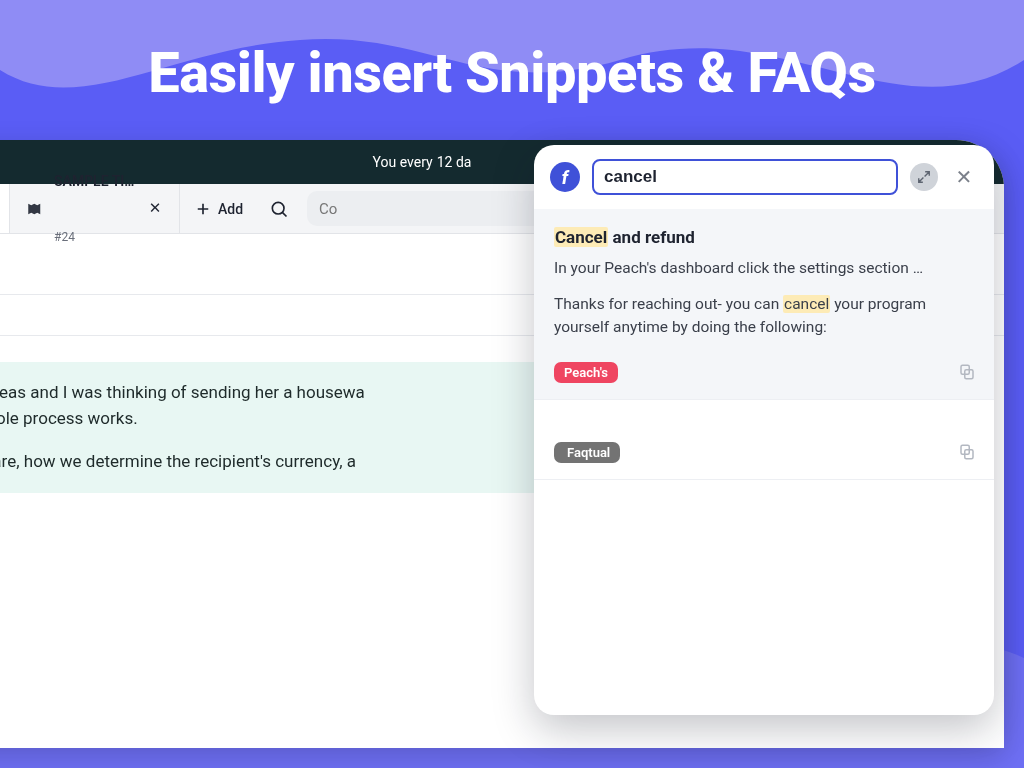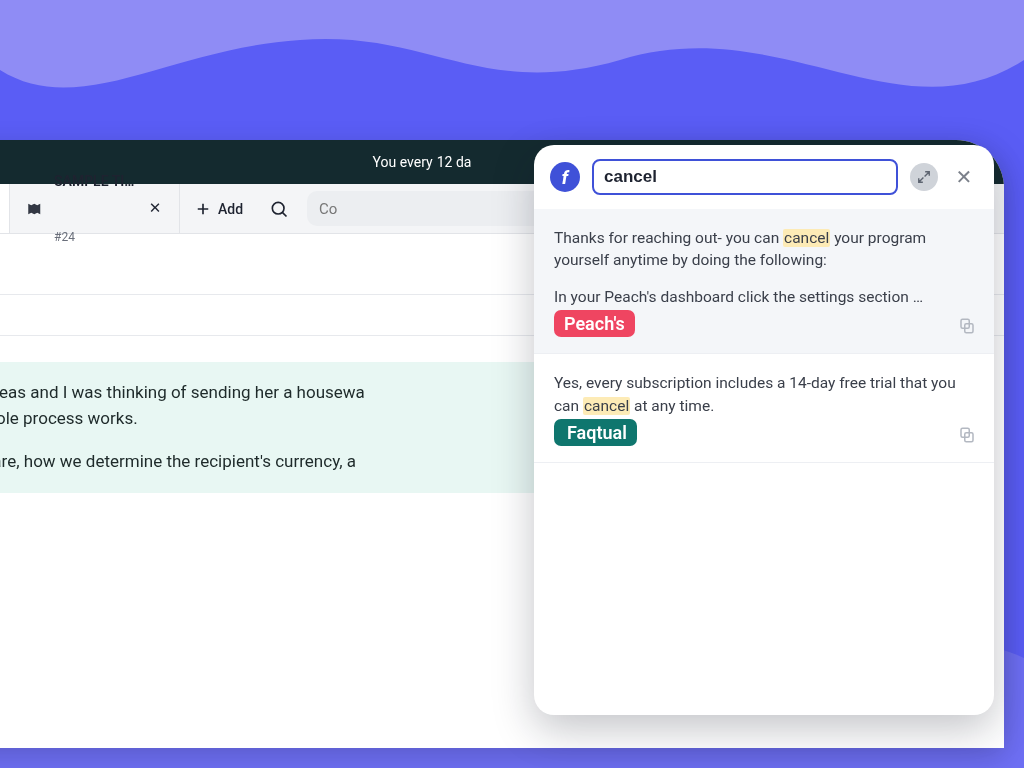--- a/index.html
+++ b/index.html
@@ -228,46 +228,47 @@
     font-size: 15.5px;
     line-height: 1.45;
     color:#3a3f4a;
   }
   .result .body p + p { margin-top: 14px; }
   .hl { background:#fdebb6; border-radius:2px; padding: 0 1px;}
   .chip {
     display:inline-block;
     padding: 3px 10px;
     border-radius: 7px;
-    font-size: 18px;
+    font-size: 13px;
     font-weight: 600;
     color:#fff;
-    margin-top: 2px;
+    margin-top: 24px;
   }
   .chip.red { background:#ef4561;}
-  .chip.purple { background:#0f766e;padding-left:13px;}
+  .chip.purple { background:#737373;padding-left:13px;}
   .copy-icn {
     position:absolute;
     right: 18px;
     bottom: 14px;
     color:#b3b8c1;
   }
 
   
   svg.i { width:18px; height:18px; }
   svg.i-sm { width:14px; height:14px; }
   svg.i-lg{ width:20px;height:20px;}
 </style>
 </head>
 <body>
 
 <div class="stage">
   <div class="wave1"></div>
   <div class="wave2"></div>
 
+  <div class="headline">Easily insert Snippets &amp; FAQs</div>
 
   <div class="app">
     <div class="banner">
       <span>You every </span>
       <span class="days">12 da</span>
     </div>
 
     <div class="tabbar">
       <div class="tab active">
         
@@ -328,41 +329,39 @@
       <div class="round-icon">
         <svg class="i-sm" viewBox="0 0 24 24" fill="none" stroke="#5d6470" stroke-width="2.4">
             <path d="M8 3H3v5M16 21h5v-5M3 8l6 6M21 16l-6-6" opacity=".0"></path>
             <path d="M14 3h7v7M10 21H3v-7M21 3l-8 8M3 21l8-8"></path>
           </svg>
       </div>
       <div class="close-x">✕</div>
     </div>
 
     <div class="result active">
+      <h3>
+        <span class="hl">Cancel</span><span> and refund</span>
+      </h3>
       <div class="body">
+        <p>In your Peach's dashboard click the settings section …</p>
         <p>
           <span>Thanks for reaching out- you can </span><span class="hl">cancel</span><span> your program yourself anytime by doing the following:</span>
         </p>
-        <p>In your Peach's dashboard click the settings section …</p>
       </div>
       <span class="chip red">Peach's</span>
       <span class="copy-icn">
         <svg class="i" viewBox="0 0 24 24" fill="none" stroke="#b3b8c1" stroke-width="2">
             <rect x="9" y="9" width="11" height="12" rx="2"></rect>
             <rect x="4" y="3" width="11" height="12" rx="2"></rect>
           </svg>
       </span>
     </div>
 
     <div class="result">
-      <div class="body">
-        <p>
-          <span>Yes, every subscription includes a 14-day free trial that you can </span><span class="hl">cancel</span><span> at any time.</span>
-        </p>
-      </div>
       <span class="chip purple">Faqtual</span>
       <span class="copy-icn">
         <svg class="i" viewBox="0 0 24 24" fill="none" stroke="#b3b8c1" stroke-width="2">
             <rect x="9" y="9" width="11" height="12" rx="2"></rect>
             <rect x="4" y="3" width="11" height="12" rx="2"></rect>
           </svg>
       </span>
     </div>
   </div>
 </div>

